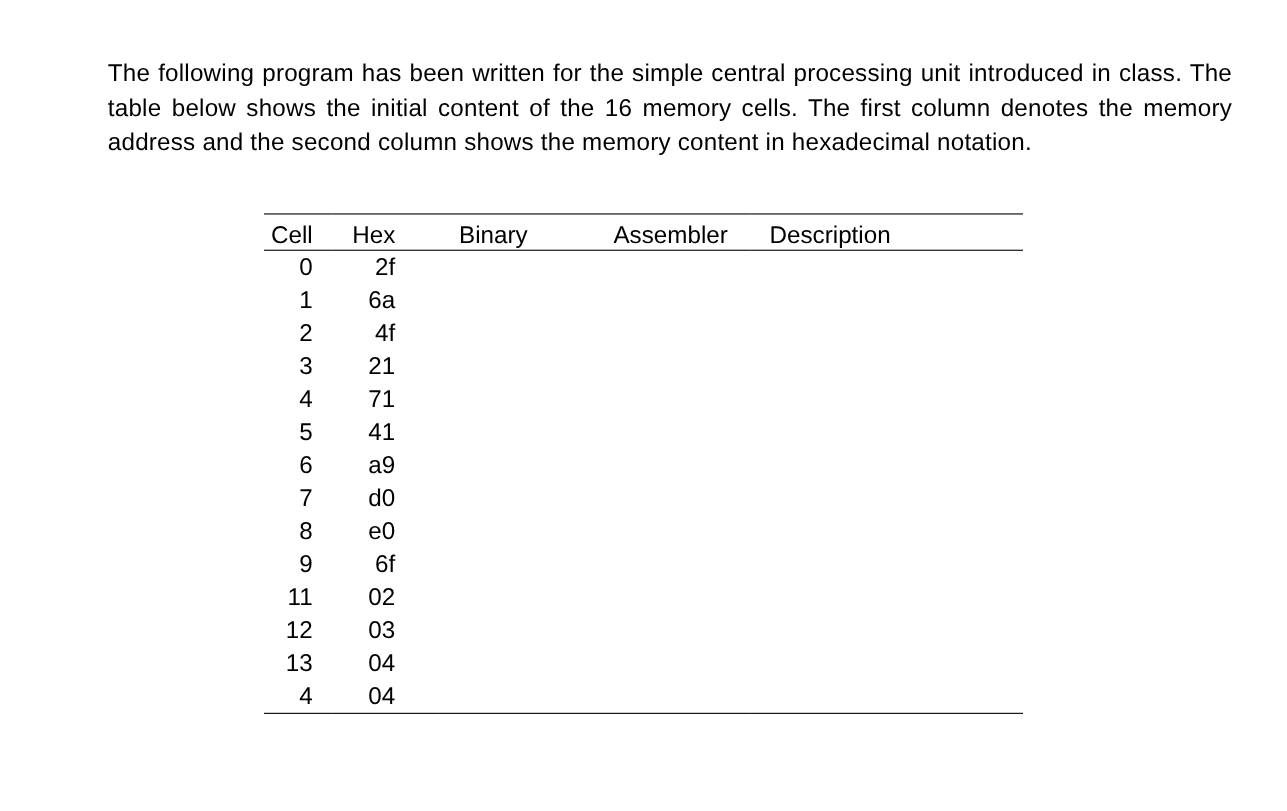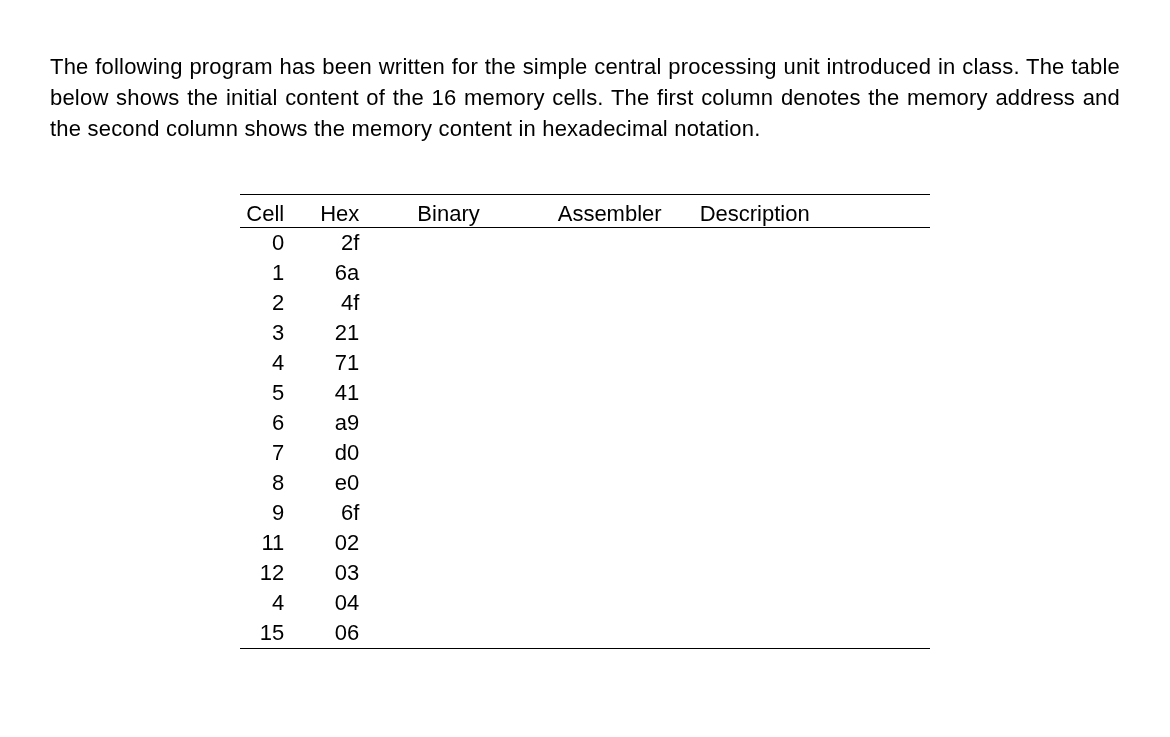--- a/index.html
+++ b/index.html
@@ -10,20 +10,21 @@
       margin: 0;
       padding: 30px 50px;
       width: 1170px;
       box-sizing: border-box;
     }
     .intro {
       text-align: justify;
       line-height: 1.4;
       margin-bottom: 50px;
       letter-spacing: 0.2px;
+      margin-left: 48px;
     }
     .table-wrap {
       display: flex;
       justify-content: center;
     }
     table {
       border-collapse: collapse;
     }
     thead tr {
       border-top: 1.5px solid #000;
@@ -149,28 +150,28 @@
           <td></td>
         </tr>
         <tr>
           <td>12</td>
           <td>03</td>
           <td></td>
           <td></td>
           <td></td>
         </tr>
         <tr>
-          <td>4</td>
+          <td>13</td>
           <td>04</td>
           <td></td>
           <td></td>
           <td></td>
         </tr>
         <tr>
-          <td>15</td>
-          <td>06</td>
+          <td>4</td>
+          <td>04</td>
           <td></td>
           <td></td>
           <td></td>
         </tr>
       </tbody>
   </table>
 </div>
 
 </body></html>

